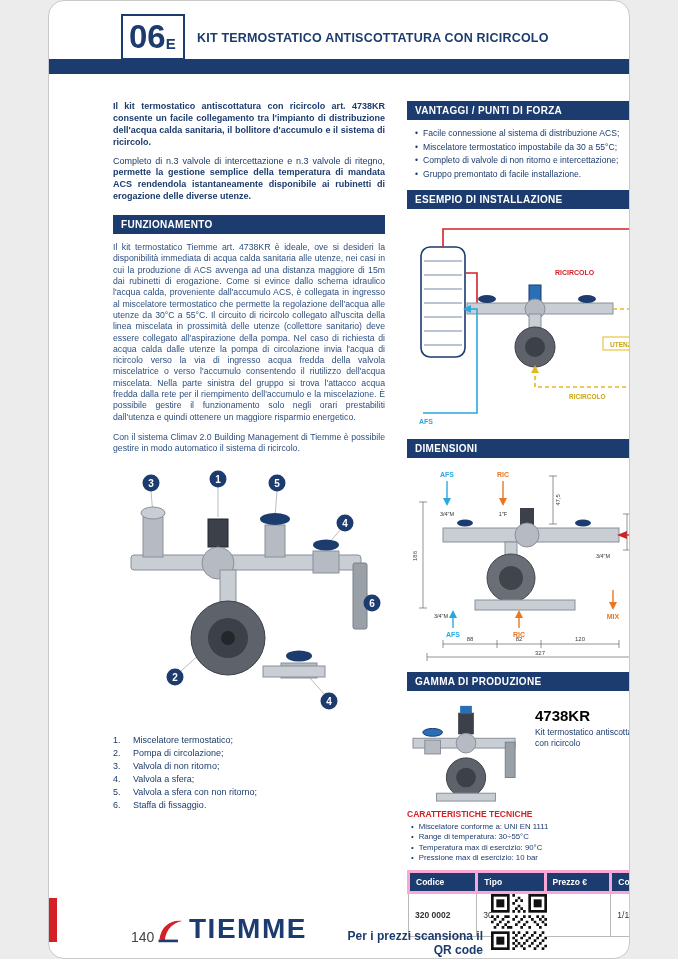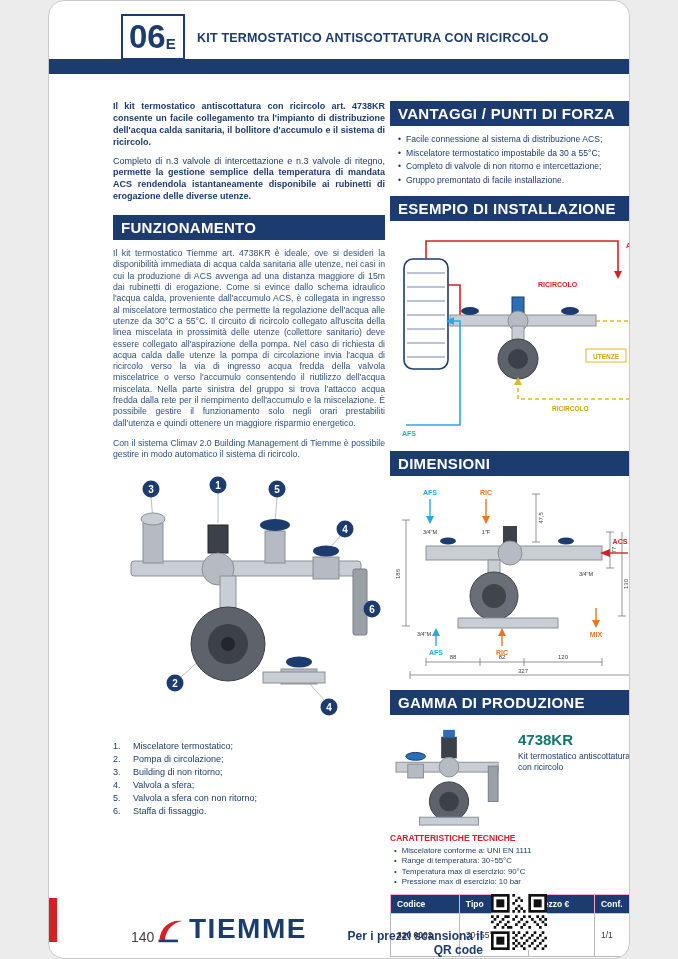--- a/index.html
+++ b/index.html
@@ -10,55 +10,55 @@
   
   .badge{position:absolute;left:72px;top:13px;display:flex;align-items:flex-start;
          border:2px solid #1c3b6e;background:#fff;padding:1px 7px 0 6px;z-index:3;height:46px;}
   .badge-num{font-size:33px;font-weight:bold;color:#1c3b6e;line-height:1.2;}
   .badge-letter{font-size:15px;font-weight:bold;color:#1c3b6e;margin-top:18px;}
   .header-title{position:absolute;left:148px;top:30px;font-size:12.5px;font-weight:bold;
                 color:#1c3b6e;letter-spacing:.2px;z-index:3;}
   .navy-band{position:absolute;left:0;top:58px;width:100%;height:15px;background:#1c3b6e;}
 
   
-  .columns{position:absolute;top:100px;left:64px;width:550px;display:flex;gap:5px;}
+  .columns{position:absolute;top:100px;left:64px;width:550px;display:flex;gap:22px;}
   .col-left{width:272px;}
   .col-right{width:256px;}
 
-  .section-bar{background:#1c3b6e;color:#fff;font-weight:bold;font-size:15px;
+  .section-bar{background:#1c3b6e;color:#fff;font-weight:bold;font-size:10px;
                padding:4px 8px;letter-spacing:.3px;margin-bottom:8px;}
 
   .intro{font-size:9px;line-height:1.32;color:#1c3b6e;text-align:justify;}
   .intro .b{font-weight:bold;}
   .intro p{margin-bottom:7px;}
 
   .body-text{font-size:8.7px;line-height:1.3;color:#2d4f80;text-align:justify;}
   .climav{font-size:8.7px;line-height:1.3;color:#2d4f80;text-align:justify;margin-top:9px;}
 
   .parts{list-style:none;margin-top:6px;font-size:9px;color:#1c3b6e;}
   .parts li{display:flex;margin-bottom:3px;}
   .parts .num{width:20px;flex:none;}
 
   .bullets{list-style:none;font-size:8.6px;color:#1c3b6e;margin:2px 0 10px 8px;}
   .bullets li{display:flex;gap:5px;margin-bottom:3px;line-height:1.25;}
   .bullets li::before{content:"\2022";color:#1c3b6e;}
 
   .diagram-box{margin-bottom:6px;}
 
   .gamma{display:flex;gap:10px;margin-bottom:4px;align-items:flex-start;}
-  .product-code{font-size:15px;font-weight:bold;color:#0f766e;margin-top:8px;}
+  .product-code{font-size:15px;font-weight:bold;color:#000000;margin-top:8px;}
   .product-desc{font-size:8.5px;color:#1c3b6e;line-height:1.25;margin-top:3px;max-width:120px;}
   .tech-title{color:#d42027;font-weight:bold;font-size:8.5px;margin:2px 0 3px;}
   .tech-list{list-style:none;font-size:7.8px;color:#1c3b6e;margin-left:4px;}
   .tech-list li{display:flex;gap:5px;margin-bottom:1.5px;}
   .tech-list li::before{content:"\2022";color:#1c3b6e;}
 
   table.price{width:100%;border-collapse:collapse;margin-top:8px;}
   table.price th{background:#1c3b6e;color:#fff;font-size:8.5px;text-align:left;
-                 padding:4px 6px;border:1px solid #f9a8d4;}
+                 padding:4px 6px;border:3px solid #f9a8d4;}
   table.price td{font-size:8.5px;color:#333;padding:16px 6px;border:1px solid #b9b9b9;}
 
   
   .footer-red-bar{position:absolute;left:0;top:897px;width:8px;height:44px;background:#d42027;}
   .page-number{position:absolute;left:82px;top:928px;font-size:14px;color:#444;}
   .logo{position:absolute;left:106px;top:912px;display:flex;align-items:center;gap:4px;}
   .logo-text{font-size:28px;font-weight:bold;color:#1c3b6e;letter-spacing:1.5px;}
   .qr{position:absolute;right:82px;top:893px;}
   .qr-text{position:absolute;right:146px;top:928px;width:150px;text-align:right;
            font-size:12px;font-weight:bold;color:#1c3b6e;}
@@ -154,21 +154,21 @@
         <li>
             <span class="num">1.</span>
             <span>Miscelatore termostatico;</span>
           </li>
         <li>
             <span class="num">2.</span>
             <span>Pompa di circolazione;</span>
           </li>
         <li>
             <span class="num">3.</span>
-            <span>Building di non ritorno;</span>
+            <span>Valvola di non ritorno;</span>
           </li>
         <li>
             <span class="num">4.</span>
             <span>Valvola a sfera;</span>
           </li>
         <li>
             <span class="num">5.</span>
             <span>Valvola a sfera con non ritorno;</span>
           </li>
         <li>

